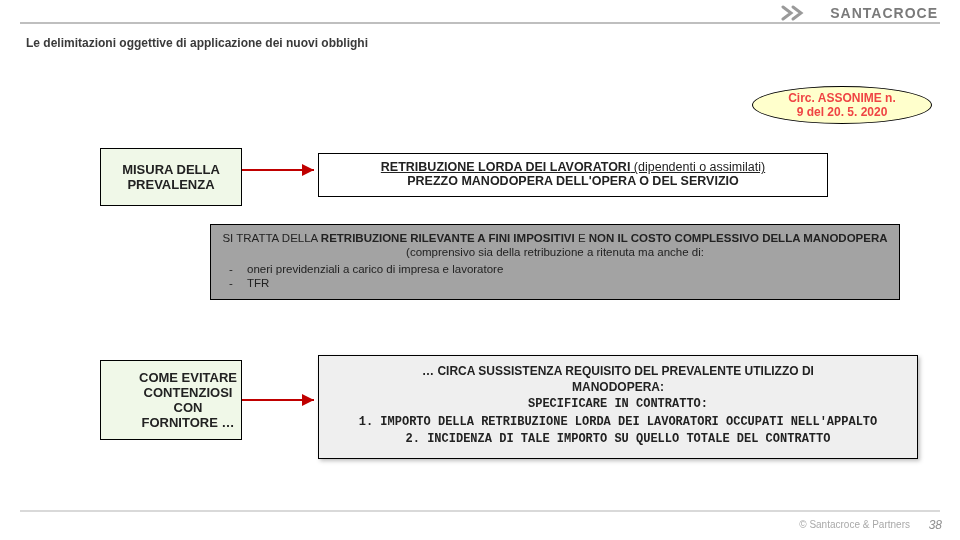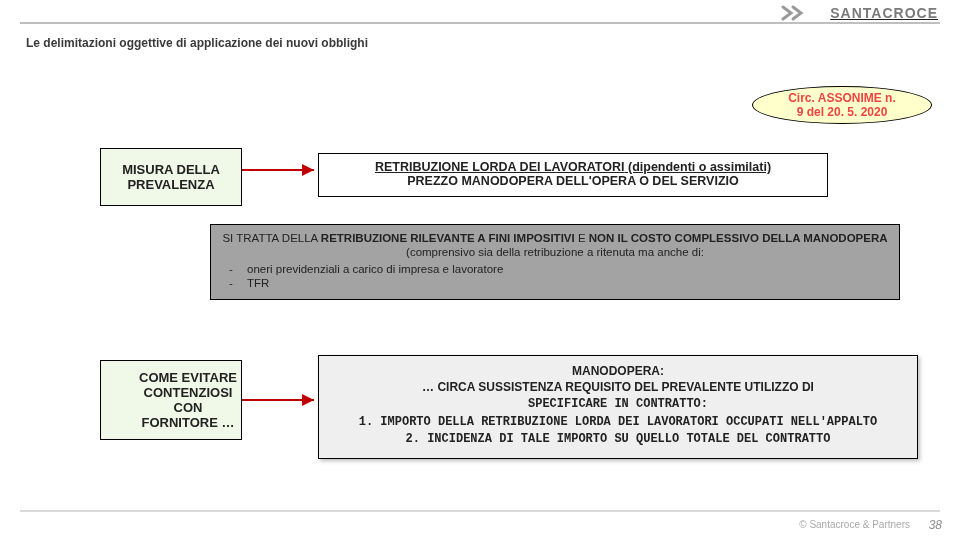--- a/index.html
+++ b/index.html
@@ -1,21 +1,21 @@
 <!DOCTYPE html>
 <html><head>
 <meta charset="utf-8">
 <style>
   * { box-sizing: border-box; margin: 0; padding: 0; }
   html, body { width: 960px; height: 540px; font-family: Arial, Helvetica, sans-serif; background: #fff; color: #222; }
   .page { position: relative; width: 960px; height: 540px; }
 
   
   .header-line { position: absolute; top: 22px; left: 20px; right: 20px; height: 2px; background: #bfbfbf; }
-  .brand { position: absolute; top: 4px; right: 22px; display: flex; align-items: center; gap: 23px; text-decoration: underline; }
+  .brand { position: absolute; top: 4px; right: 22px; display: flex; align-items: center; gap: 23px; }
   .brand-mark { width: 26px; height: 18px; }
   .brand-text { font-size: 14px; font-weight: 700; letter-spacing: 1px; color: #7a7a7a; }
 
   .title { position: absolute; top: 36px; left: 26px; font-size: 12px; font-weight: 700; color: #3a3a3a; }
 
   
   .pill {
     position: absolute; top: 86px; left: 752px; width: 180px; padding: 4px 6px;
     border: 1px solid #000; border-radius: 50%/50%; background: #ffffcc;
     text-align: center; font-size: 12px; font-weight: 700; color: #ef4444;
@@ -109,21 +109,21 @@
       </marker>
     </defs>
 
     <line x1="0" y1="22" x2="72" y2="22" stroke="#c00000" stroke-width="2" marker-end="url(#arr)"></line>
 
     <line x1="0" y1="252" x2="72" y2="252" stroke="#c00000" stroke-width="2" marker-end="url(#arr)"></line>
   </svg>
 
   <div class="formula-box">
     <div>
-      <span class="frac-top">RETRIBUZIONE LORDA DEI LAVORATORI</span><span class="plain" style="text-decoration:underline;font-weight:bold;"> (dipendenti o assimilati)</span>
+      <span class="frac-top">RETRIBUZIONE LORDA DEI LAVORATORI</span><span class="plain" style="text-decoration:underline;"> (dipendenti o assimilati)</span>
     </div>
     <div class="bold">PREZZO MANODOPERA DELL'OPERA O DEL SERVIZIO</div>
   </div>
 
   <div class="detail-box">
     <div class="intro">
       <span>SI TRATTA DELLA </span><b>RETRIBUZIONE RILEVANTE A FINI IMPOSITIVI</b><span> E </span><b>NON IL COSTO COMPLESSIVO DELLA MANODOPERA</b><span> (comprensivo sia della retribuzione a ritenuta ma anche di:</span>
     </div>
     <div class="ul">
       <div class="li">
@@ -131,22 +131,22 @@
           <span>oneri previdenziali a carico di impresa e lavoratore</span>
         </div>
       <div class="li">
           <span class="dash">-</span>
           <span>TFR</span>
         </div>
     </div>
   </div>
 
   <div class="gray-box">
+    <div class="center">… CIRCA SUSSISTENZA REQUISITO DEL PREVALENTE UTILIZZO DI</div>
     <div class="center">MANODOPERA:</div>
-    <div class="center">… CIRCA SUSSISTENZA REQUISITO DEL PREVALENTE UTILIZZO DI</div>
     <div class="left">SPECIFICARE IN CONTRATTO:</div>
     <div class="left">1. IMPORTO DELLA RETRIBUZIONE LORDA DEI LAVORATORI OCCUPATI NELL'APPALTO</div>
     <div class="left">2. INCIDENZA DI TALE IMPORTO SU QUELLO TOTALE DEL CONTRATTO</div>
   </div>
 
   <div class="footer-line"></div>
   <div class="footer-copy">© Santacroce &amp; Partners</div>
   <div class="page-num">38</div>
 
 </div>

